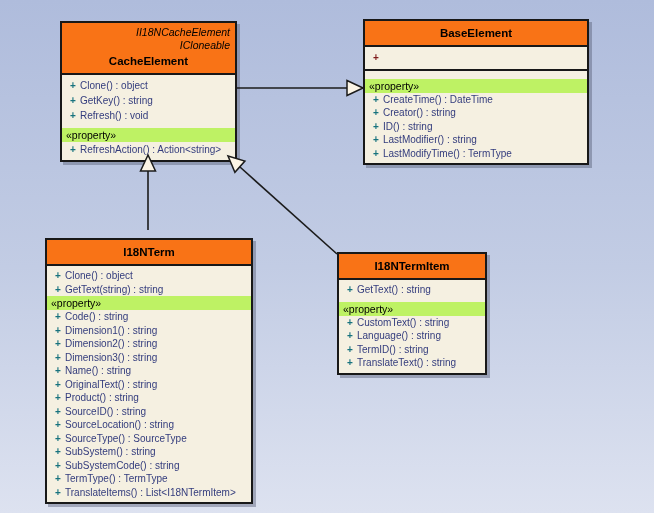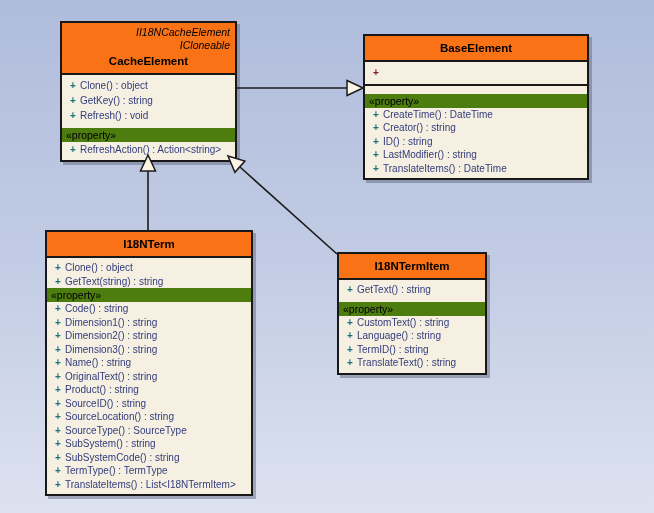--- a/index.html
+++ b/index.html
@@ -50,21 +50,21 @@
   .cls-cache .row{line-height:15px;}
   .v{
     flex:0 0 14px;
     margin-left:4px;
     text-align:center;
     color:#17727e;
     font-weight:bold;
   }
   .t{color:#333c7d;}
   .stereo{
-    background:#4d7c0f;
+    background:#bef264;
     font-size:10.5px;
     line-height:14px;
     padding:0 4px;
     color:#000;
   }
   .row-static .v{color:#7e1a1a;font-weight:bold;}
   .row-static .t{color:#7e1a1a;text-decoration:underline;}
   .gap-top{margin-top:5px;}
   svg.connectors{position:absolute;left:0;top:0;}
 </style>
@@ -93,21 +93,21 @@
           <span class="t">Refresh() : void</span>
         </div>
       <div class="stereo gap-top">«property»</div>
       <div class="row">
           <span class="v">+</span>
           <span class="t">RefreshAction() : Action&lt;string&gt;</span>
         </div>
     </div>
   </div>
 
-  <div class="cls" style="left:363px;top:34px;width:226px;">
+  <div class="cls" style="left:363px;top:19px;width:226px;">
     <div class="hdr">
       <div class="cname">BaseElement</div>
     </div>
     <div class="sec-attrs">
       <div class="row row-static">
           <span class="v">+</span>
         </div>
     </div>
     <div class="sec">
       <div class="stereo gap-top">«property»</div>
@@ -122,26 +122,26 @@
       <div class="row">
           <span class="v">+</span>
           <span class="t">ID() : string</span>
         </div>
       <div class="row">
           <span class="v">+</span>
           <span class="t">LastModifier() : string</span>
         </div>
       <div class="row">
           <span class="v">+</span>
-          <span class="t">TranslateItems() : DateTime</span>
-        </div>
-    </div>
-  </div>
-
-  <div class="cls" style="left:45px;top:230px;width:208px;">
+          <span class="t">LastModifyTime() : TermType</span>
+        </div>
+    </div>
+  </div>
+
+  <div class="cls" style="left:45px;top:238px;width:208px;">
     <div class="hdr">
       <div class="cname">I18NTerm</div>
     </div>
     <div class="sec">
       <div class="row">
           <span class="v">+</span>
           <span class="t">Clone() : object</span>
         </div>
       <div class="row">
           <span class="v">+</span>

